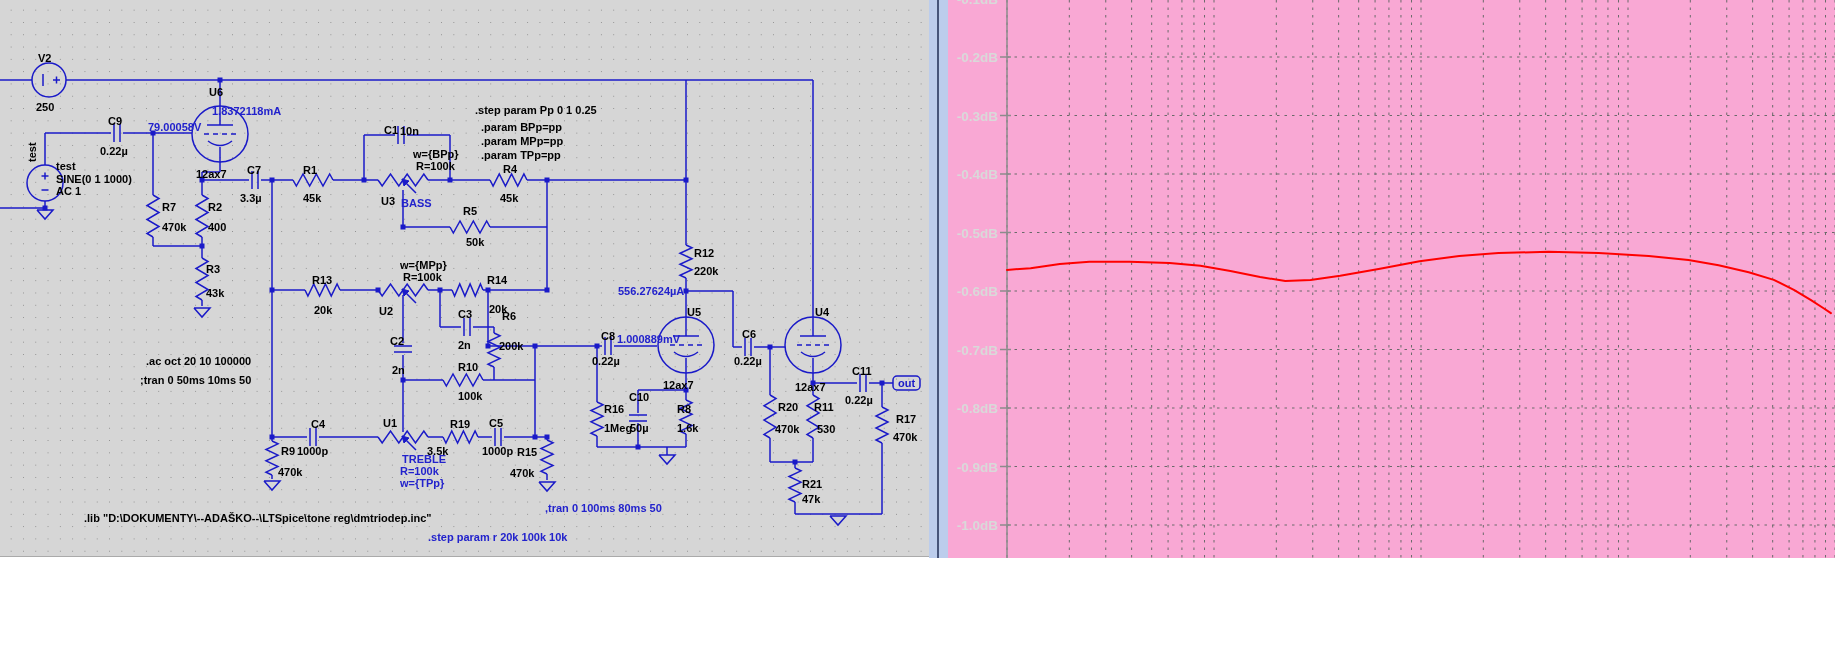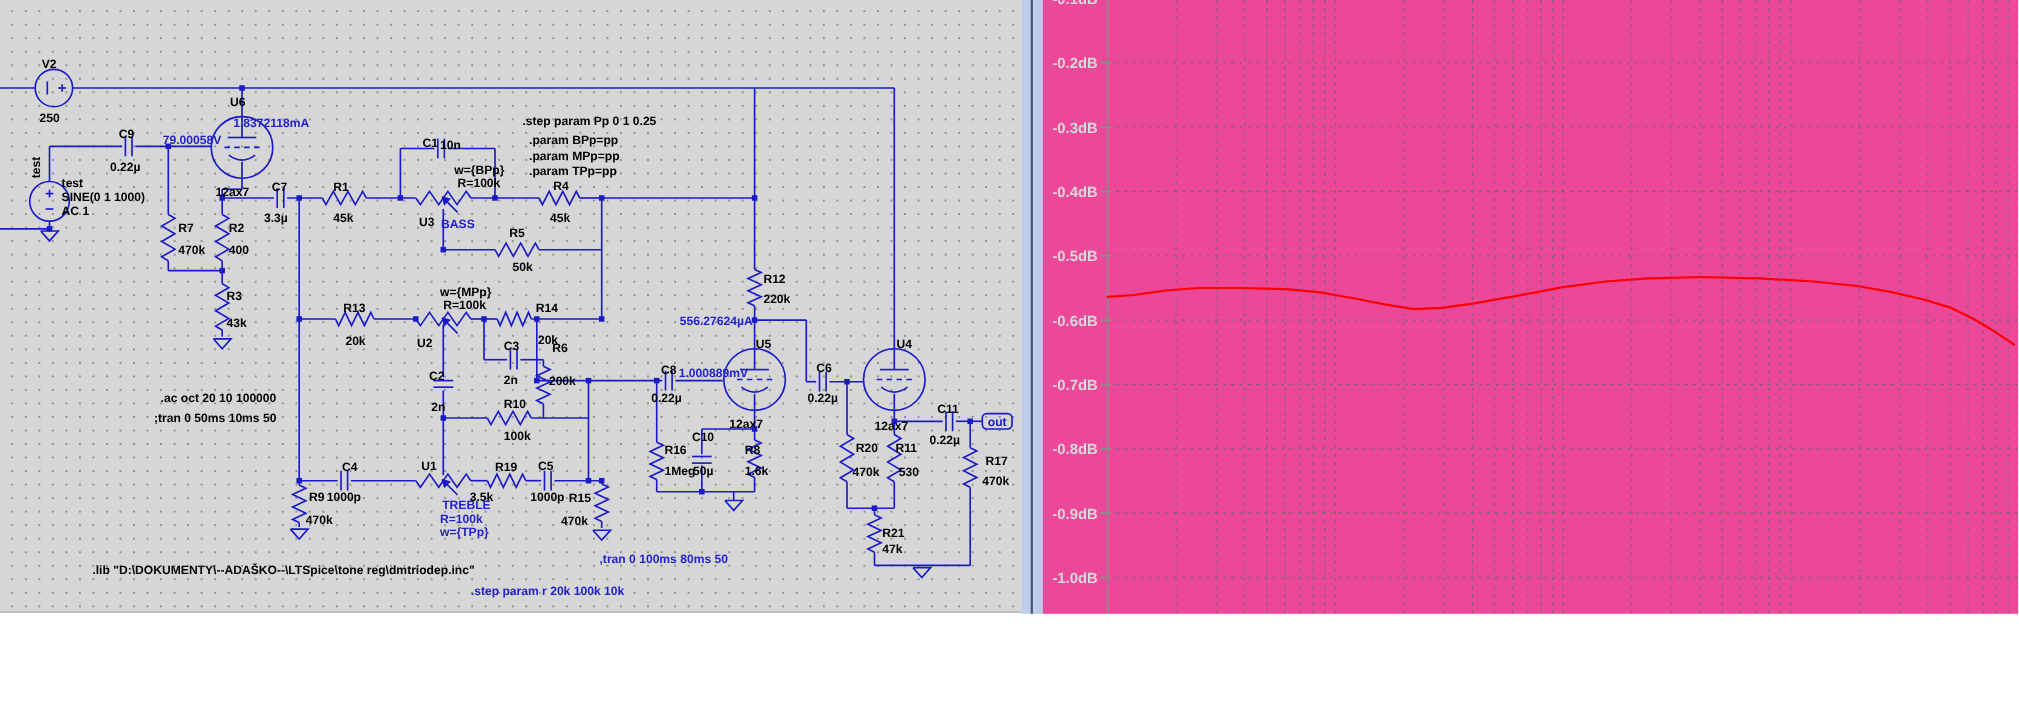--- a/index.html
+++ b/index.html
@@ -3,21 +3,21 @@
 <meta charset="utf-8">
 <style>
   html,body{margin:0;padding:0;background:#ffffff;font-family:"Liberation Sans",sans-serif;}
   #stage{position:relative;width:1835px;height:658px;overflow:hidden;background:#ffffff;}
   #schematic-panel{position:absolute;left:0;top:0;width:929px;height:556px;overflow:hidden;
      background-color:#d6d6d6;
      background-image:radial-gradient(#8f8f8f 0.9px, rgba(0,0,0,0) 0.9px);
      background-size:12.3px 12.3px;background-position:5px 4px;border-bottom:1px solid #aaa;}
   #splitter{position:absolute;left:929px;top:0;width:19px;height:558px;background:#bccdec;}
   #splitter .inner-line{position:absolute;left:8px;top:0;width:2px;height:558px;background:#46557a;}
-  #waveform-panel{position:absolute;left:948px;top:0;width:887px;height:558px;background:#ec4899;overflow:hidden;}
+  #waveform-panel{position:absolute;left:948px;top:0;width:887px;height:558px;background:#f9a8d4;overflow:hidden;}
   svg{position:absolute;left:0;top:0;}
   text.slabel{font-family:"Liberation Sans",sans-serif;font-weight:bold;font-size:11px;}
   text.wlabel{font-family:"Liberation Sans",sans-serif;font-weight:bold;font-size:13.5px;}
 </style>
 </head>
 <body>
 
 <div id="stage">
   <div id="schematic-panel">
     <svg id="schematic-svg" width="929" height="556">

